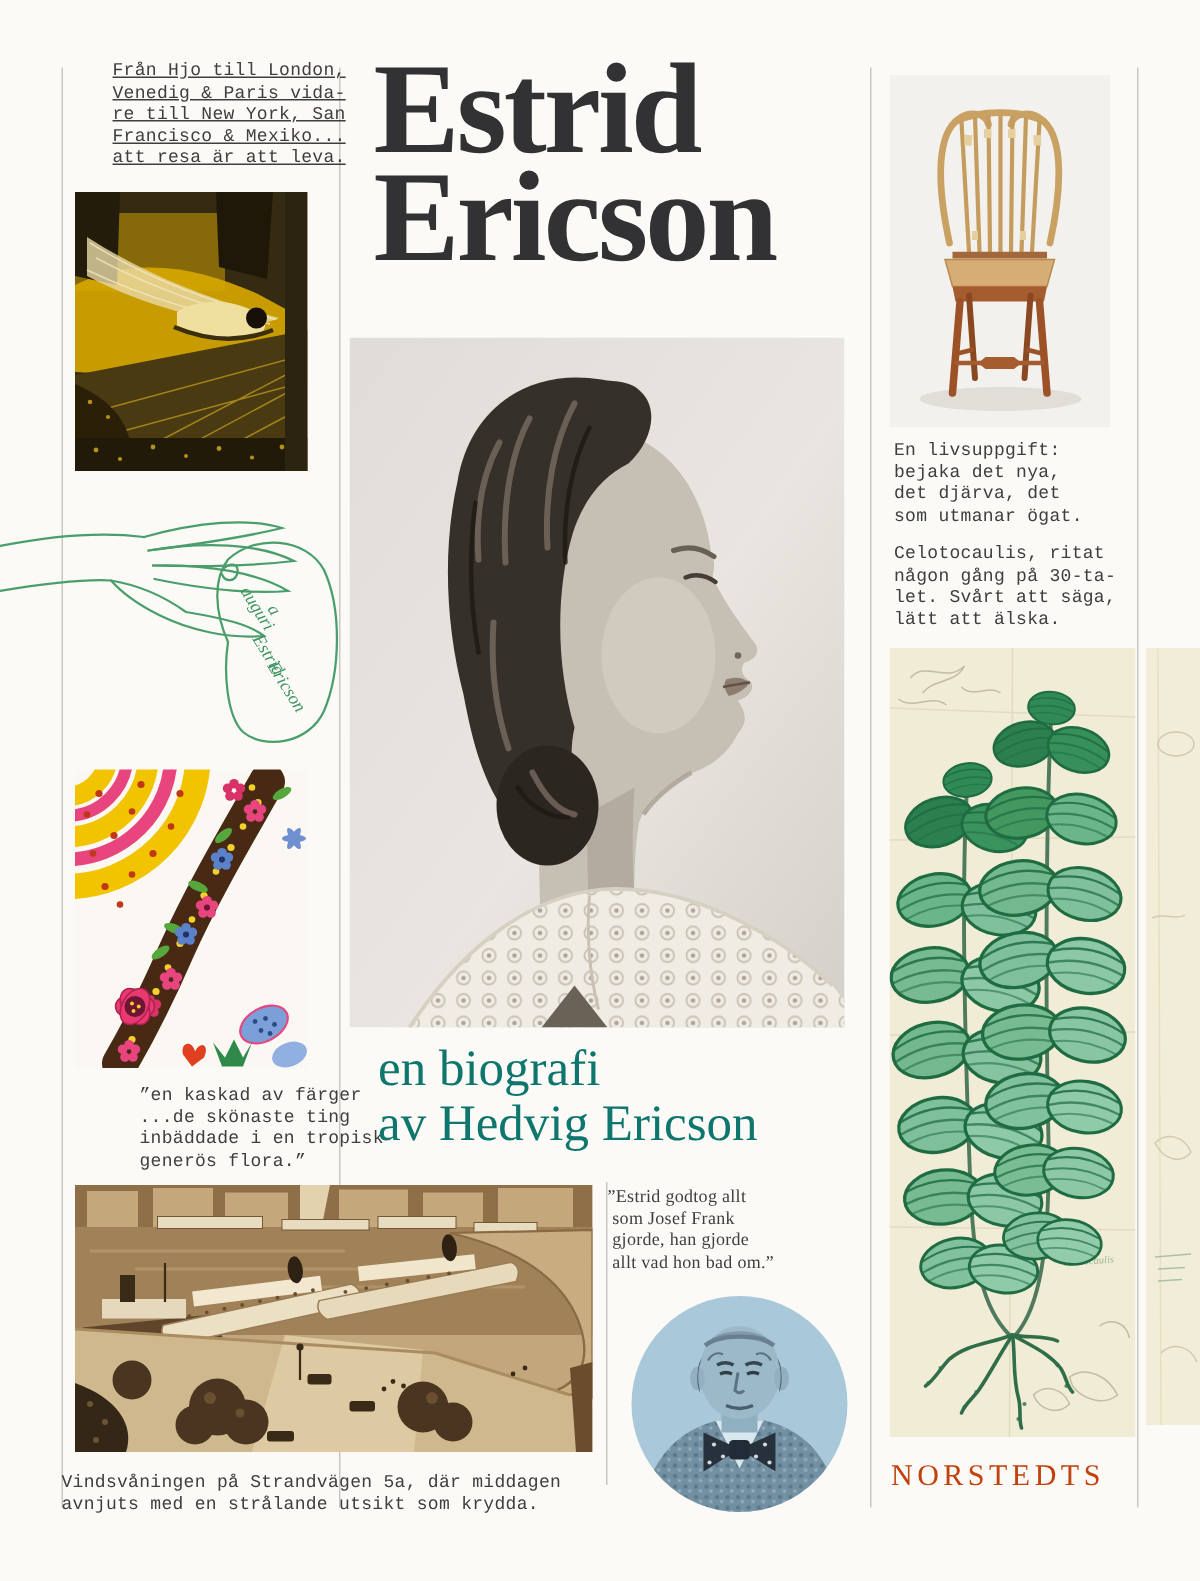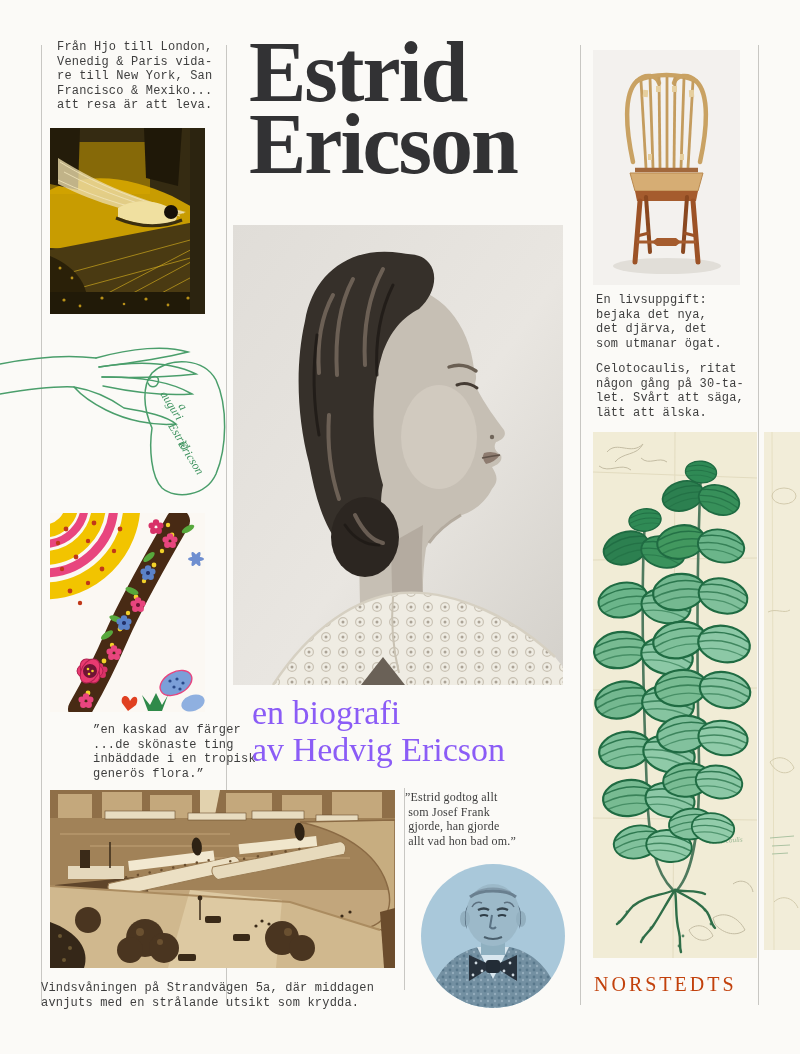--- a/index.html
+++ b/index.html
@@ -7,39 +7,39 @@
         font-family:"Liberation Sans",sans-serif;}
   .vline{position:absolute;width:1px;background:#c8c7c3;z-index:1;}
   .tw{position:absolute;z-index:3;font-family:"Liberation Mono","DejaVu Sans Mono",monospace;
       font-size:12px;line-height:14.6px;letter-spacing:.2px;color:#3e3e3e;white-space:pre-wrap;}
   .tw.small{font-size:11.5px;line-height:13.6px;}
   .title{position:absolute;left:249px;top:36px;z-index:3;
          font-family:"Liberation Serif","DejaVu Serif",serif;font-weight:700;
          font-size:86px;line-height:72px;letter-spacing:-2px;color:#323234;}
   .subtitle{position:absolute;left:252px;top:694px;z-index:3;
             font-family:"Liberation Serif","DejaVu Serif",serif;font-weight:400;
-            font-size:34px;line-height:37px;color:#8b5cf6;}
+            font-size:34px;line-height:37px;color:#0f766e;}
   .publisher{position:absolute;left:594px;top:973px;z-index:3;
              font-family:"Liberation Serif","DejaVu Serif",serif;font-size:20px;
              letter-spacing:3px;color:#c2410c;}
   .photo{position:absolute;z-index:2;display:block;}
   svg{display:block;}
 </style>
 </head>
 <body>
 
 <div class="page">
 
   <div class="vline" style="left:41px;top:45px;height:960px;"></div>
   <div class="vline" style="left:226px;top:45px;height:960px;"></div>
   <div class="vline" style="left:580px;top:45px;height:960px;"></div>
   <div class="vline" style="left:758px;top:45px;height:960px;"></div>
   <div class="vline" style="left:404px;top:788px;height:202px;"></div>
 
-  <div class="tw" style="left:57px;top:40px;width:165px;">Från Hjo till London,
+  <div class="tw" style="left:75px;top:40px;width:165px;text-decoration:underline;">Från Hjo till London,
 Venedig &amp; Paris vida-
 re till New York, San
 Francisco &amp; Mexiko...
 att resa är att leva.</div>
 
   <div class="photo" style="left:50px;top:128px;">
     <svg width="155" height="186" viewBox="0 0 155 186">
       <rect width="155" height="186" fill="#352b12"></rect>
       <rect x="0" y="14" width="100" height="52" fill="#c89c00" opacity=".55"></rect>
       <path d="M0,62 C40,42 82,50 122,68 L155,86 L155,128 L0,120 Z" fill="#d8a800" opacity=".9"></path>

